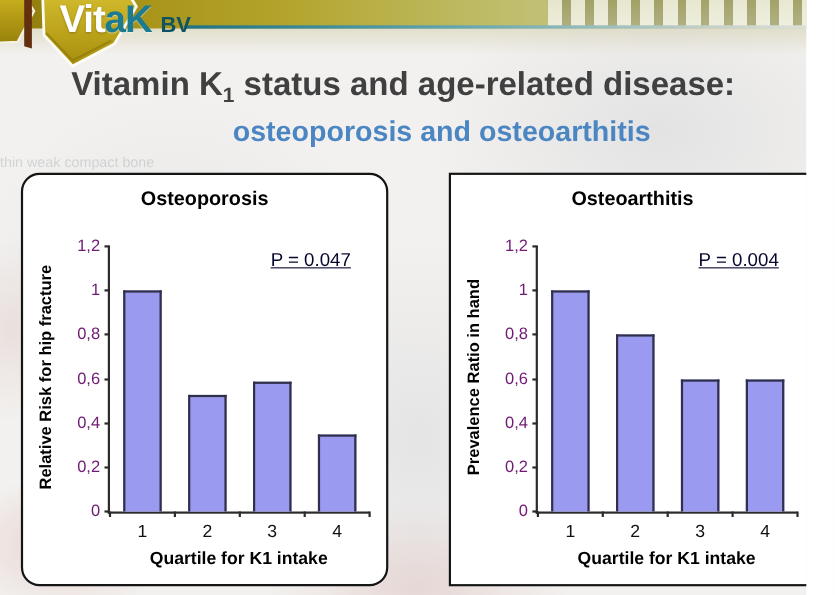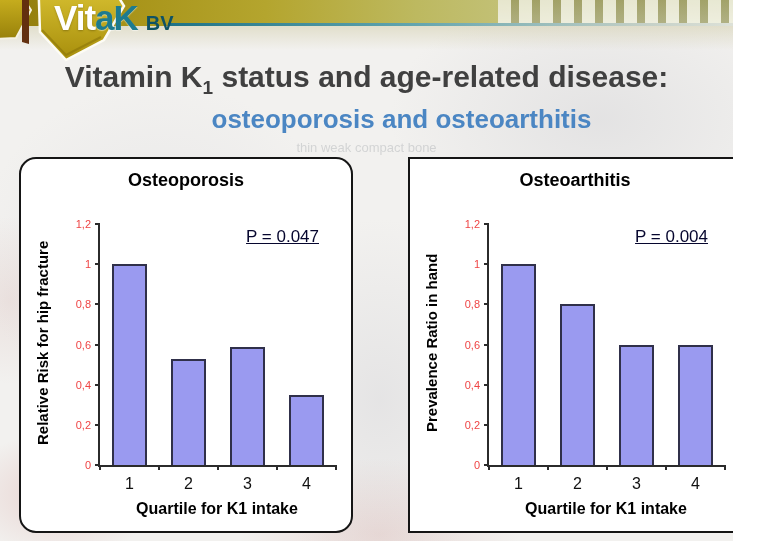--- a/index.html
+++ b/index.html
@@ -37,36 +37,36 @@
   .logo-vit { font-size:35px; color:#ffffff; text-shadow:0 1px 2px rgba(60,50,0,0.35); }
   .logo-ak  { font-size:35px; color:#1d7b8f; text-shadow:0 1px 1px rgba(255,255,255,0.5); }
   .logo-bv  { font-size:20px; color:#0e5264; margin-left:8px; letter-spacing:0; }
 
   
   .slide-title { position:absolute; top:60px; left:0; width:100%; text-align:center;
     color:#404040; font-weight:bold; font-size:30px; z-index:1; }
   .slide-title sub { font-size:19px; }
   .slide-subtitle { position:absolute; top:104px; left:0; width:100%; text-align:center;
     color:#4b86c3; font-weight:bold; font-size:26px; z-index:1;padding-left:35px; }
-  .watermark { position:absolute; top:140px; left:0; width:100%; text-align:center;
+  .watermark { position:absolute; top:140px; left:0; width:100%; 
     color:#8c9298; opacity:.30; font-size:13px; z-index:0; }
 
   
   .panel { position:absolute; top:157px; width:334px; height:376px; background:#ffffff;
     border:2px solid #151515; box-sizing:border-box; z-index:2; }
   .panel-left  { left:19px;border-radius:17px; }
   .panel-right { left:408px; }
   .chart-title { position:absolute; top:11px; left:0; width:100%; text-align:center;
     font-weight:bold; font-size:18px; color:#000; }
   .p-label { position:absolute; top:68px; right:32px; font-size:17px; color:#06062e;text-decoration:underline; }
 
   .plot { position:absolute; left:77px; top:65px; width:236px; height:241px;
     border-left:2px solid #2b2b2b; border-bottom:2px solid #2b2b2b; box-sizing:content-box; }
   .ytick-label { position:absolute; right:calc(100% + 9px); transform:translateY(50%);
-    font-size:11px; color:#ef4444; white-space:nowrap; }
+    font-size:15px; color:#701a75; white-space:nowrap; }
   .ytick-mark { position:absolute; right:100%; width:5px; height:2px; background:#2b2b2b; }
   .xboundary-mark { position:absolute; top:100%; width:2px; height:5px; background:#2b2b2b; transform:translateX(-1px); }
   .bar { position:absolute; bottom:0; width:35px; box-sizing:border-box;
     border:2px solid #30304a; border-bottom:none; }
   .xtick-label { position:absolute; top:calc(100% + 10px); transform:translateX(-50%);
     font-size:16px; color:#111; }
   .y-axis-label { position:absolute; left:8px; top:58px; height:252px; width:26px;
     writing-mode:vertical-rl; transform:rotate(180deg); display:flex; align-items:center;
     justify-content:center; font-weight:bold; font-size:15px; color:#000; white-space:nowrap; }
   .x-axis-label { position:absolute; left:77px; width:238px; top:341px; text-align:center;

